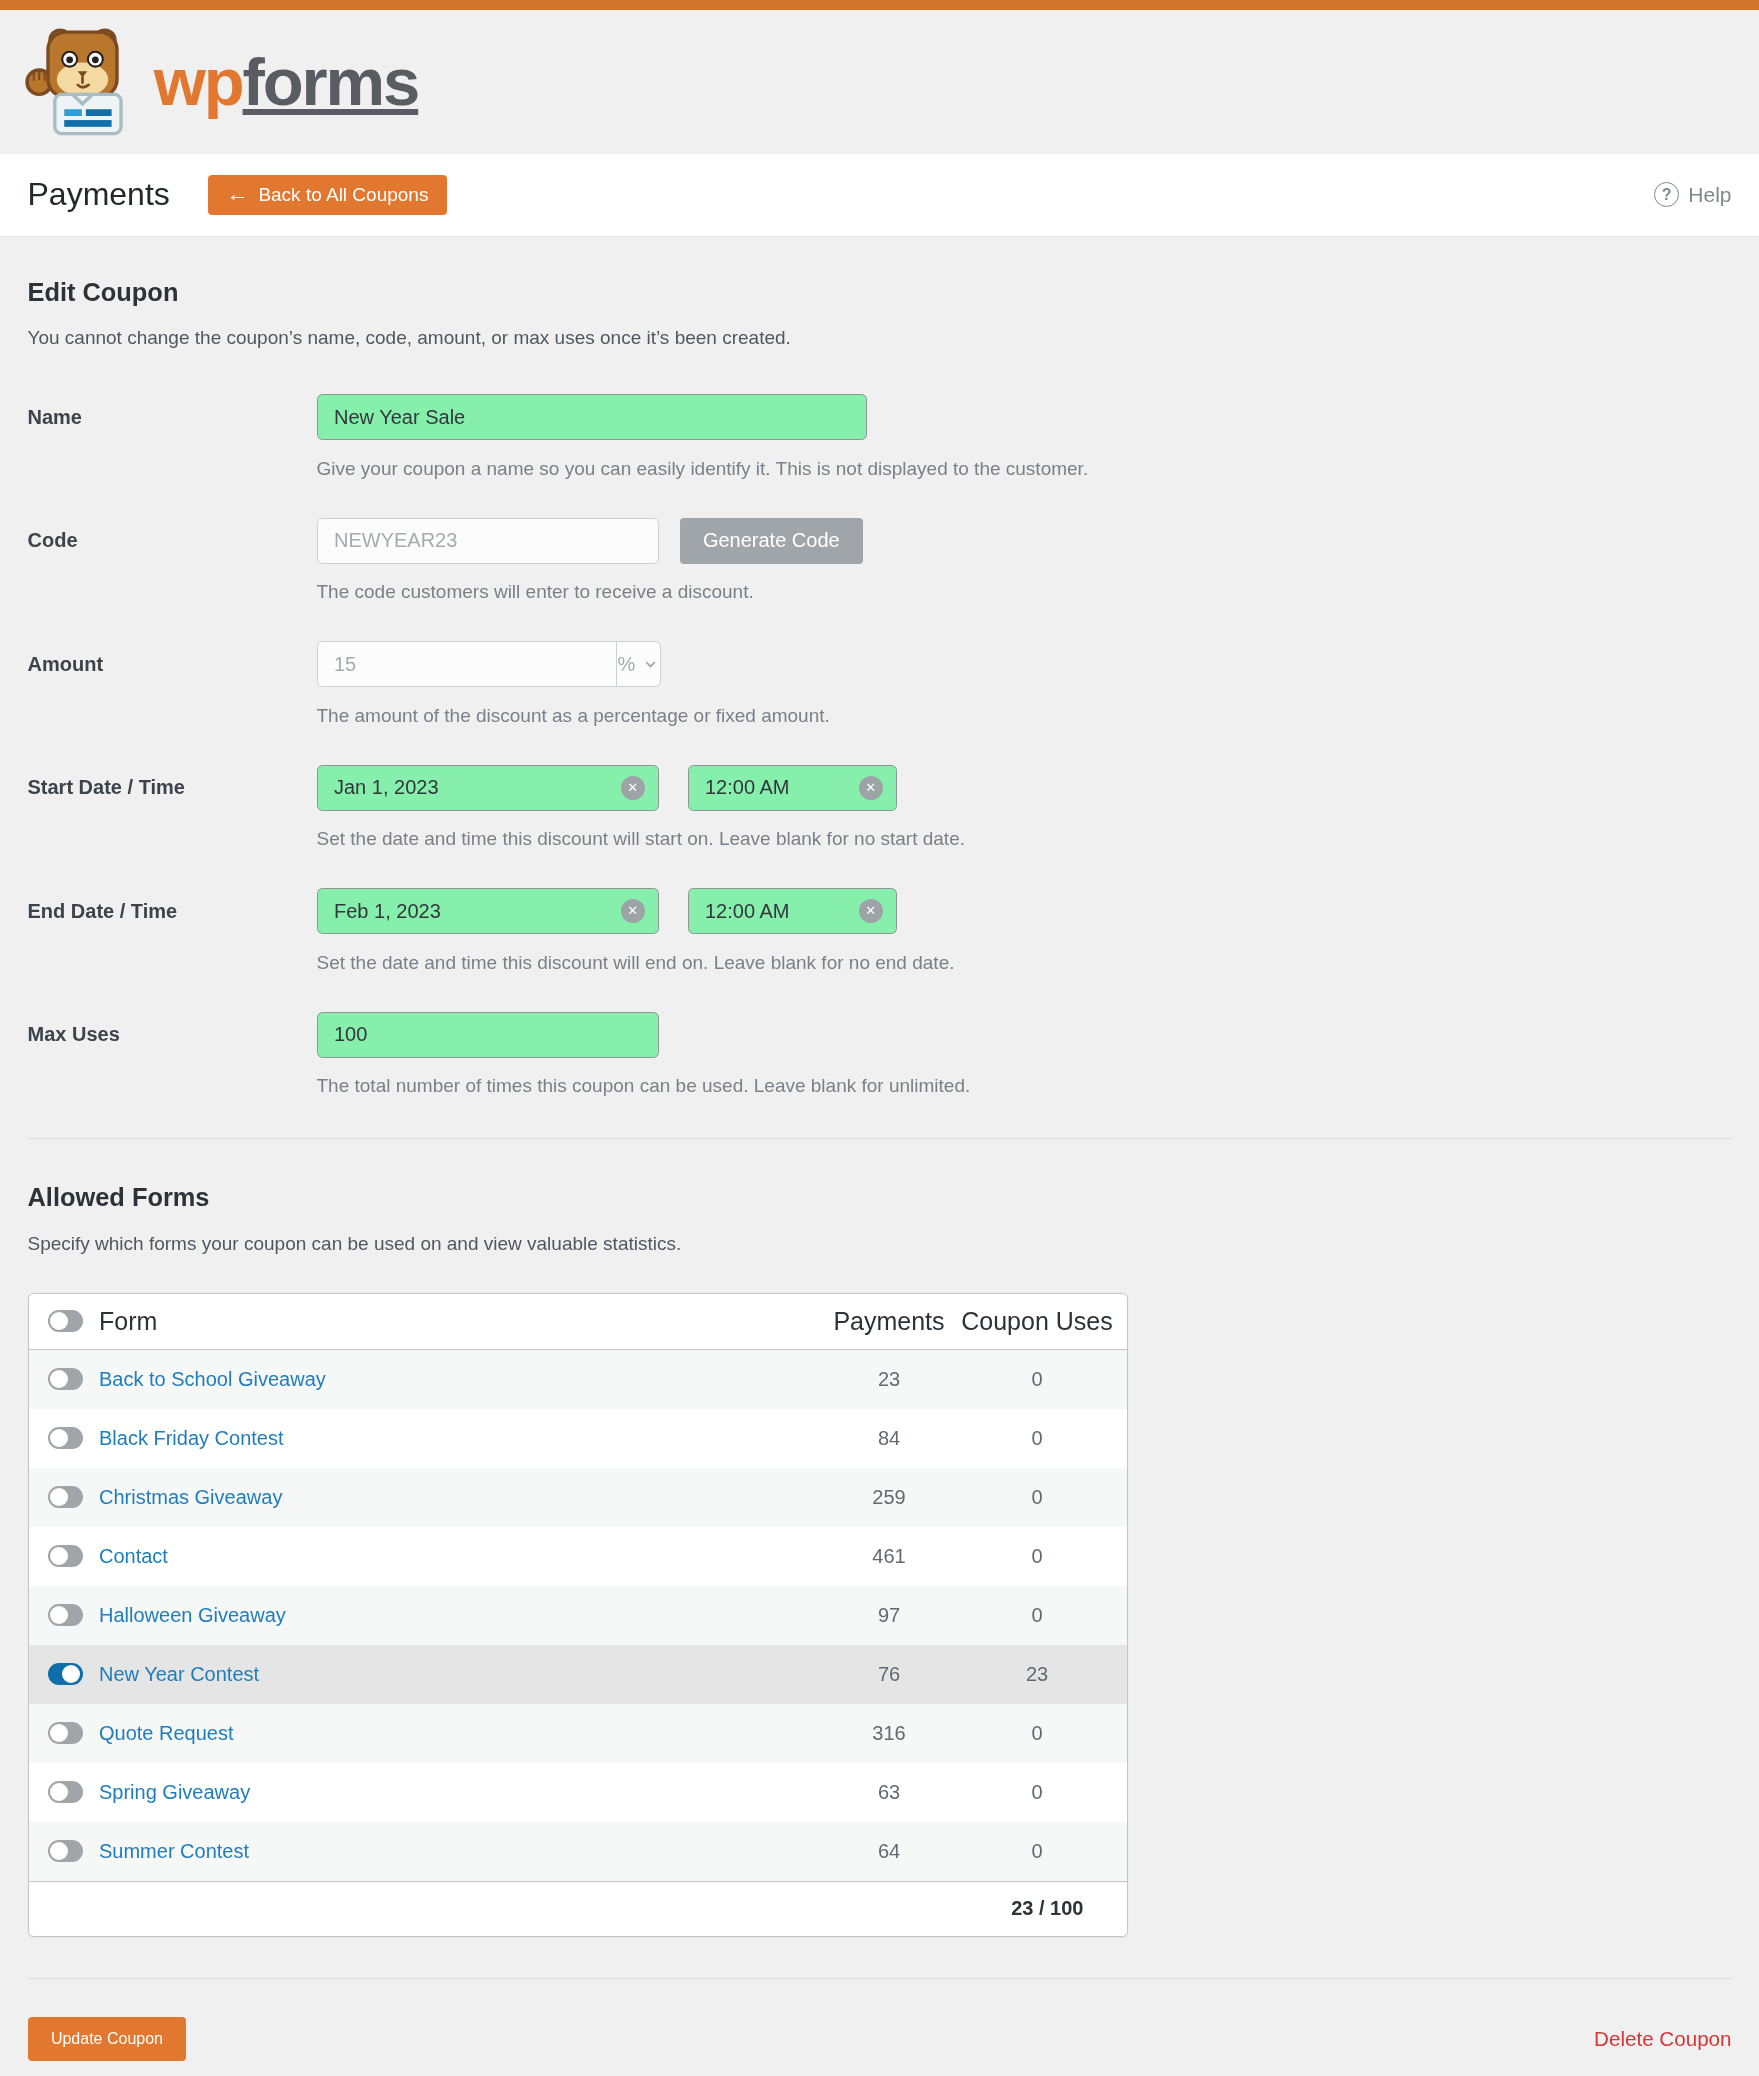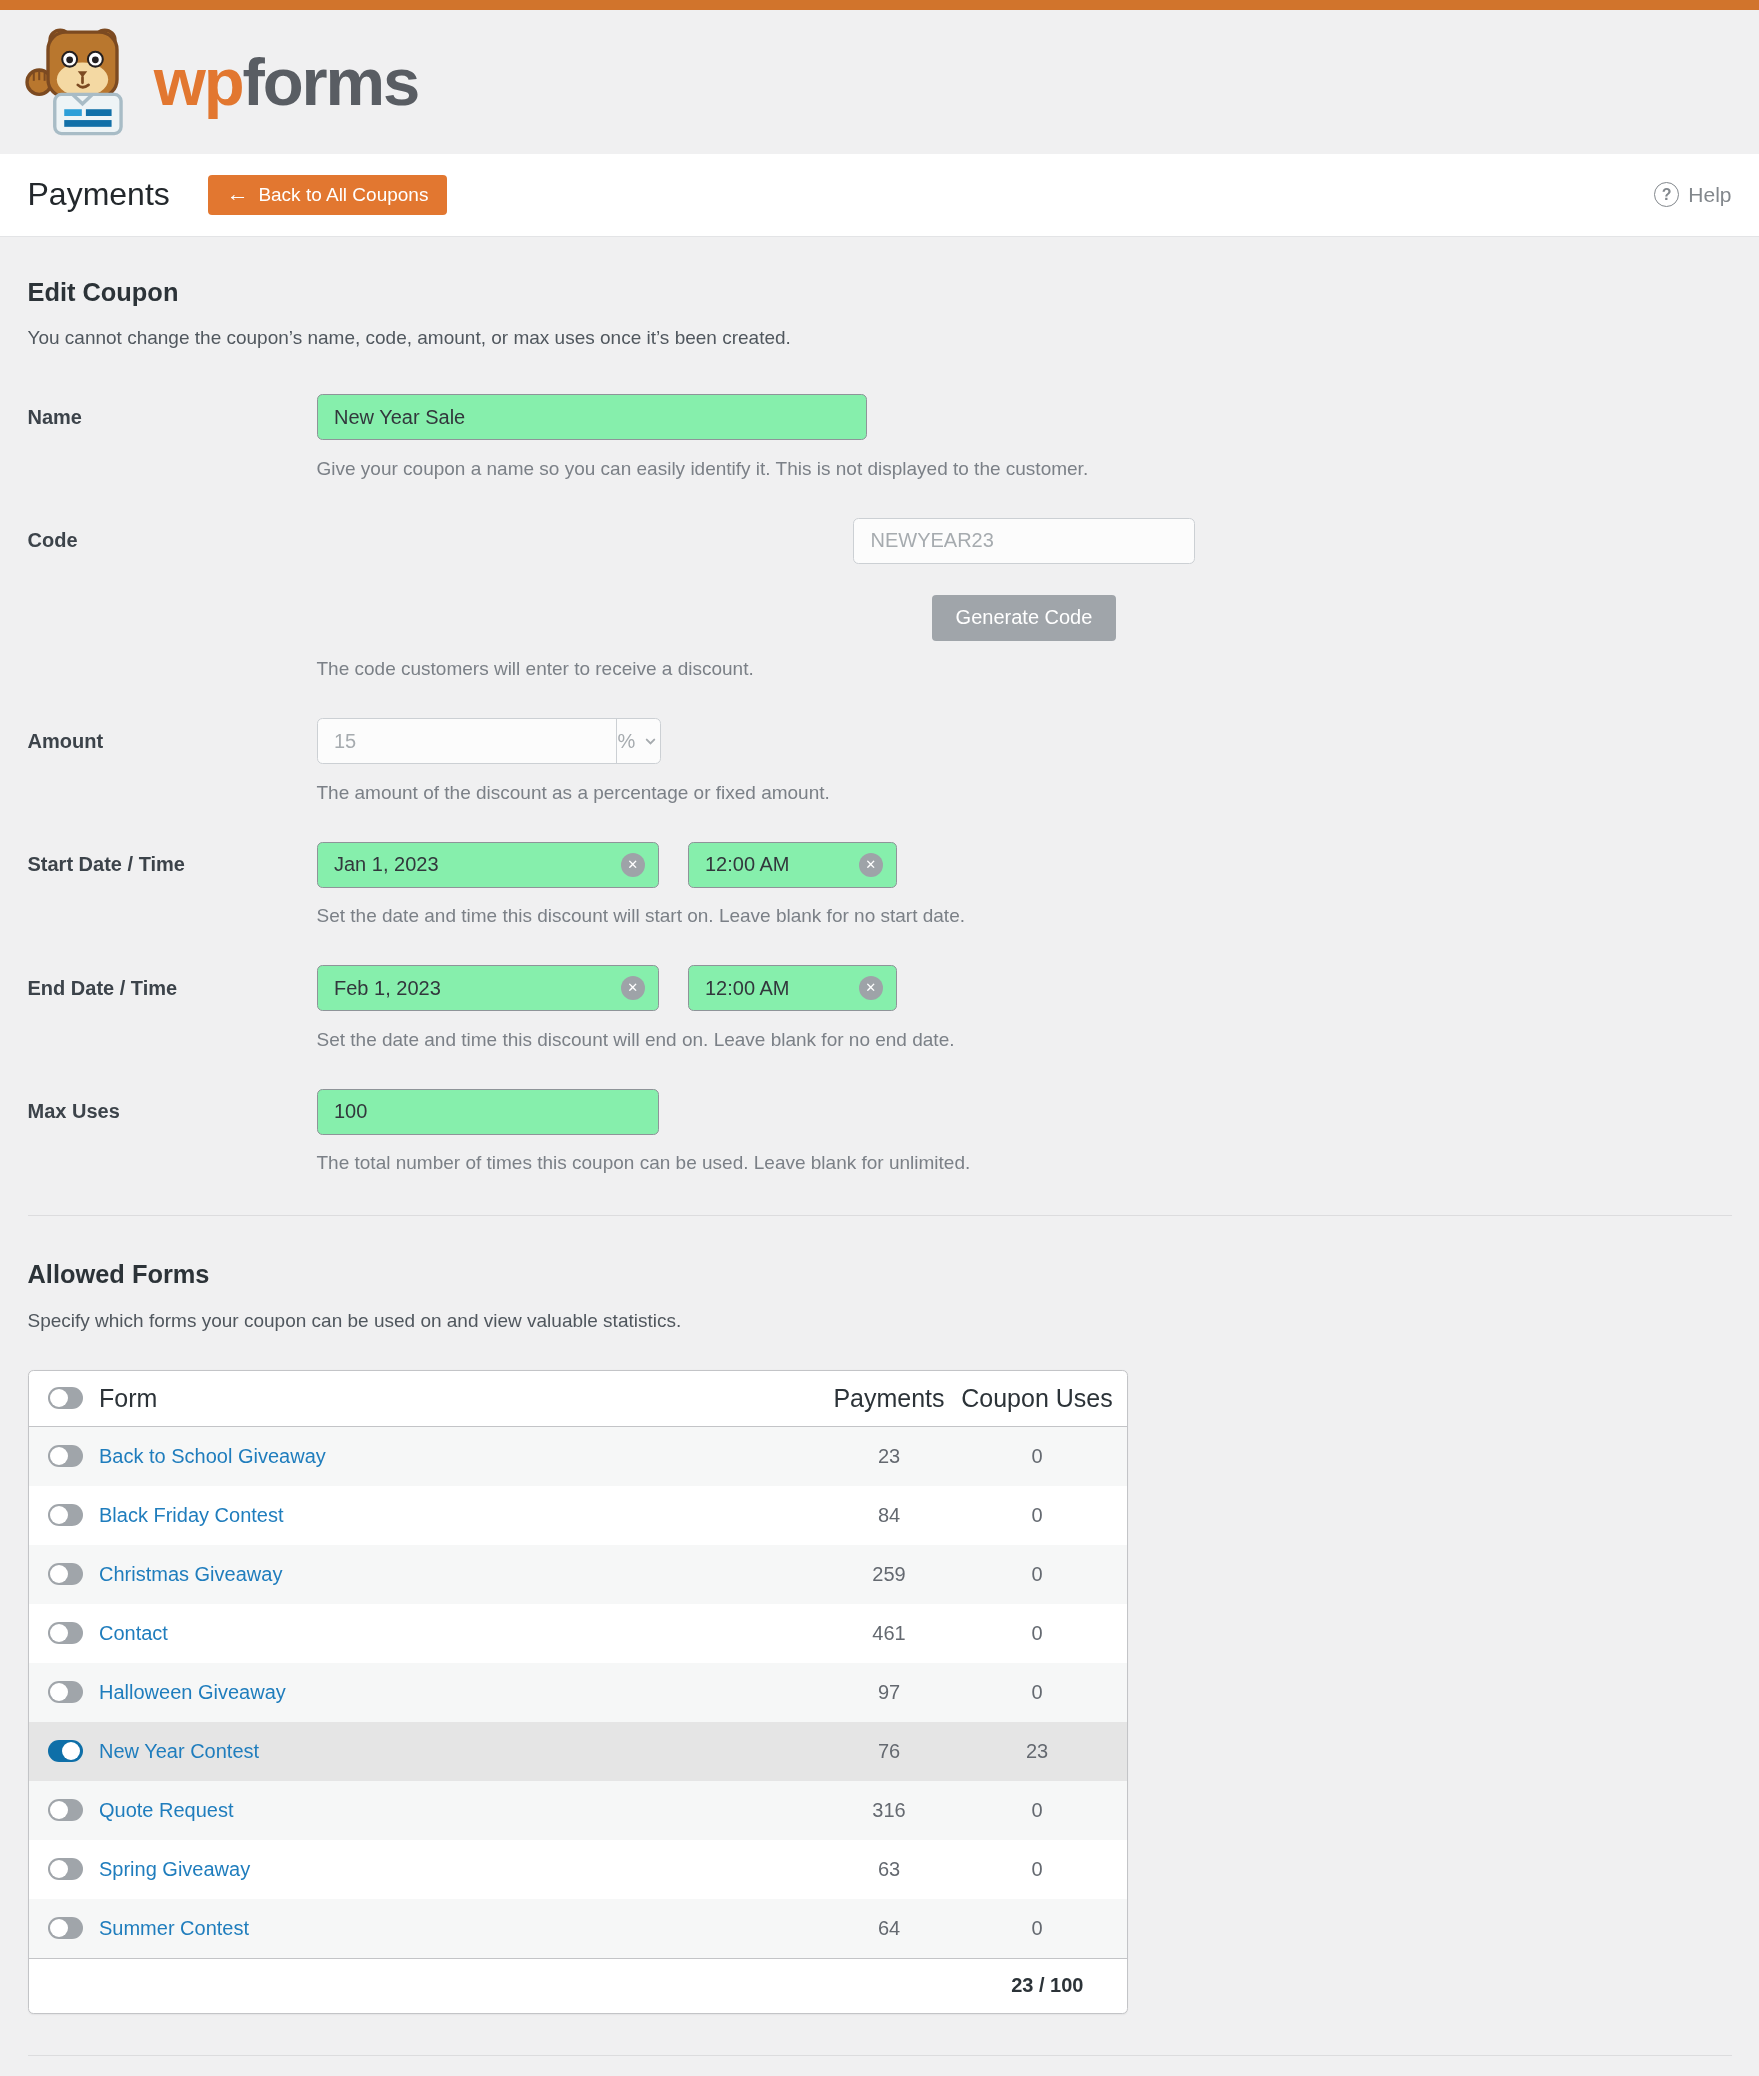--- a/index.html
+++ b/index.html
@@ -7,21 +7,21 @@
     width:1759px;height:2077px;overflow:hidden;
     font-family:"Liberation Sans","DejaVu Sans",sans-serif;
     background:#f0f0f1;color:#3c434a;
   }
   
   .topbar{height:9.6px;background:#d1742c;}
   .site-header{height:144px;background:#f0f0f1;display:flex;align-items:center;padding-left:25px;}
   .bear{width:115px;height:115px;flex:0 0 auto;}
   .wordmark{font-size:67px;font-weight:700;letter-spacing:-2.1px;margin-left:13.7px;line-height:1;}
   .wordmark .wp{color:#e27730;}
-  .wordmark .forms{color:#595d63;}
+  .wordmark .forms{color:#595d63;text-decoration:underline;}
   .page-bar{height:82px;background:#ffffff;display:flex;align-items:center;padding:0 27.5px;border-bottom:0.7px solid #e3e4e6;}
   .page-title{font-size:32px;color:#23282c;font-weight:400;}
   .back-btn{margin-left:38px;display:flex;align-items:center;gap:9.6px;height:40px;padding:0 19px;
     background:#e27730;color:#fff;font-size:19px;border:none;border-radius:4.1px;cursor:pointer;}
   .back-btn .arrow{font-size:22px;line-height:1;margin-top:-2.1px;}
   .help{margin-left:auto;display:flex;align-items:center;gap:9px;color:#82878c;font-size:21px;cursor:pointer;}
   .help-icon{width:25.4px;height:25.4px;border:1.7px solid #82878c;border-radius:50%;
     display:flex;align-items:center;justify-content:center;font-size:16px;font-weight:700;box-sizing:border-box;}
   
   .content{padding:41px 27.5px 29.5px;background:#f0f0f1;}
@@ -132,21 +132,21 @@
     <div class="field-label">Name</div>
     <div class="field-main">
       <input class="tb w-name" type="text" value="New Year Sale" style="">
       <div class="help-text">Give your coupon a name so you can easily identify it. This is not displayed to the customer.</div>
     </div>
   </div>
 
   <div class="field-row">
     <div class="field-label">Code</div>
     <div class="field-main">
-      <div class="control-line" style="gap:31px;flex-direction:column;">
+      <div class="control-line" style="gap:21px;">
         <input class="tb w-half disabled" type="text" disabled="" value="NEWYEAR23" style="">
         <button class="gen-btn">Generate Code</button>
       </div>
       <div class="help-text">The code customers will enter to receive a discount.</div>
     </div>
   </div>
 
   <div class="field-row">
     <div class="field-label">Amount</div>
     <div class="field-main">

